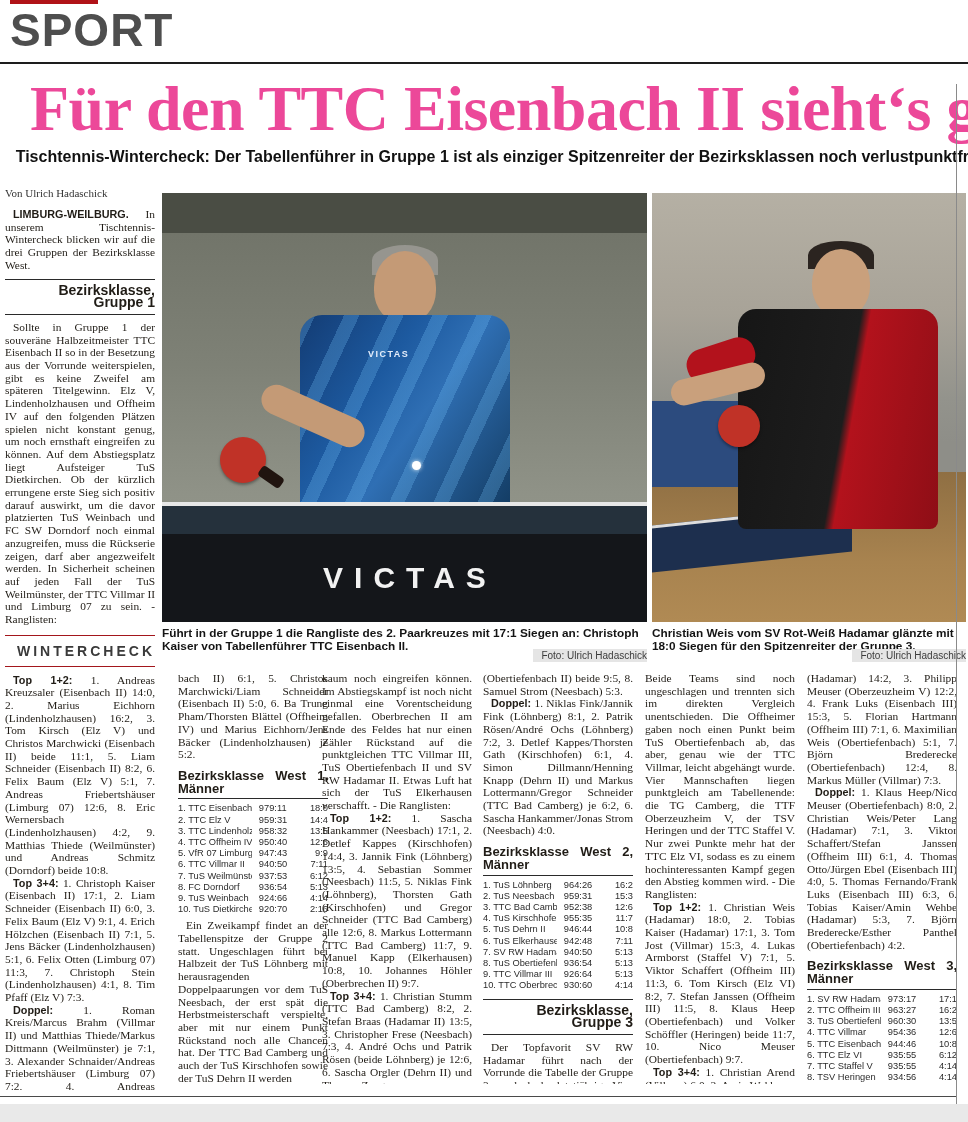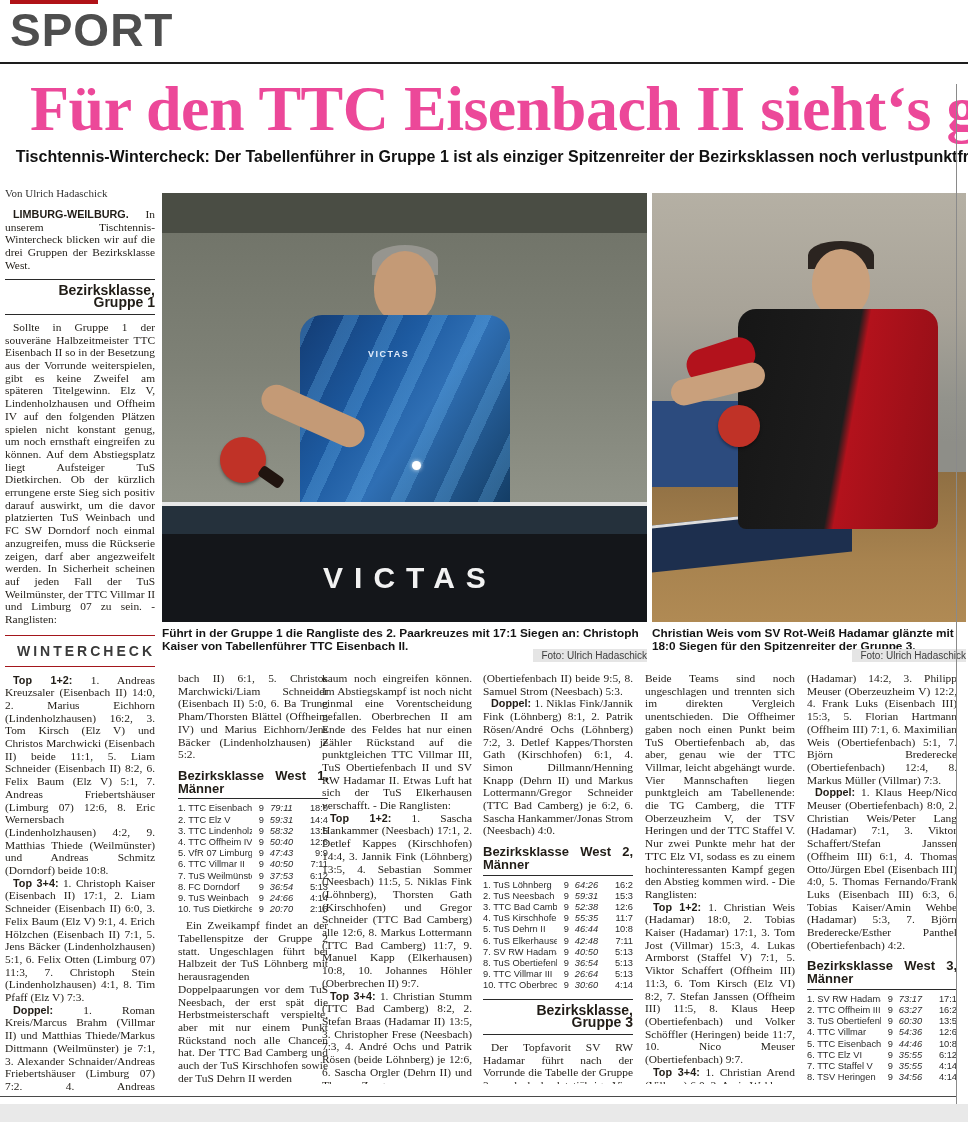--- a/index.html
+++ b/index.html
@@ -50,21 +50,21 @@
   }
   
   .table-title {
     font-family:"Liberation Sans", sans-serif; font-weight:bold; font-size:13px;
     border-bottom:1px solid #2a2a2a; padding:0 0 3px; margin:9px 0 4px; text-indent:0;
   }
   .ttable { margin:0 0 4px; }
   .trow { display:flex; font-family:"Liberation Sans", sans-serif; font-size:9.3px; line-height:11.2px; color:#2b2b2b; }
   .trow .tc0 { flex:1; white-space:nowrap; overflow:hidden; }
   .trow .tc1 { width:12px; text-align:right; }
-  .trow .tc2 { width:35px; text-align:center;font-style:italic; }
+  .trow .tc2 { width:35px; text-align:left; }
   .trow .tc3 { width:29px; text-align:right; }
   
   .photo { position:absolute; top:193px; height:429px; overflow:hidden; }
   .photo-left { left:162px; width:485px; }
   .photo-right { left:652px; width:314px; }
   .pl-wall { position:absolute; inset:0; background:linear-gradient(180deg,#6e7166 0%,#7e8176 40%,#8f9287 70%,#979a8f 100%); }
   .pl-beam { position:absolute; left:0; top:0; width:100%; height:40px; background:#4a4d44; }
   .pl-head { position:absolute; left:212px; top:58px; width:62px; height:72px; border-radius:50% 50% 45% 45%; background:#c49a76; }
   .pl-hair { position:absolute; left:210px; top:52px; width:66px; height:30px; border-radius:50% 50% 0 0; background:#96958f; }
   .pl-torso { position:absolute; left:138px; top:122px; width:210px; height:200px; border-radius:22px 22px 10px 10px;

